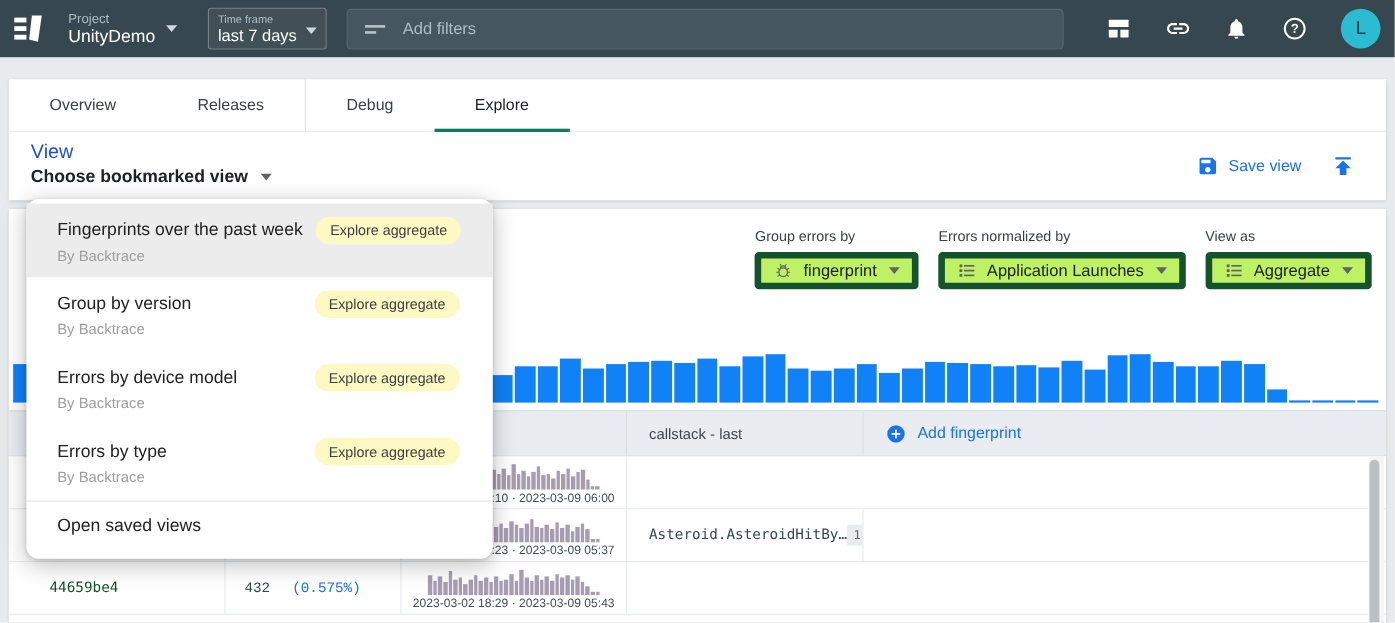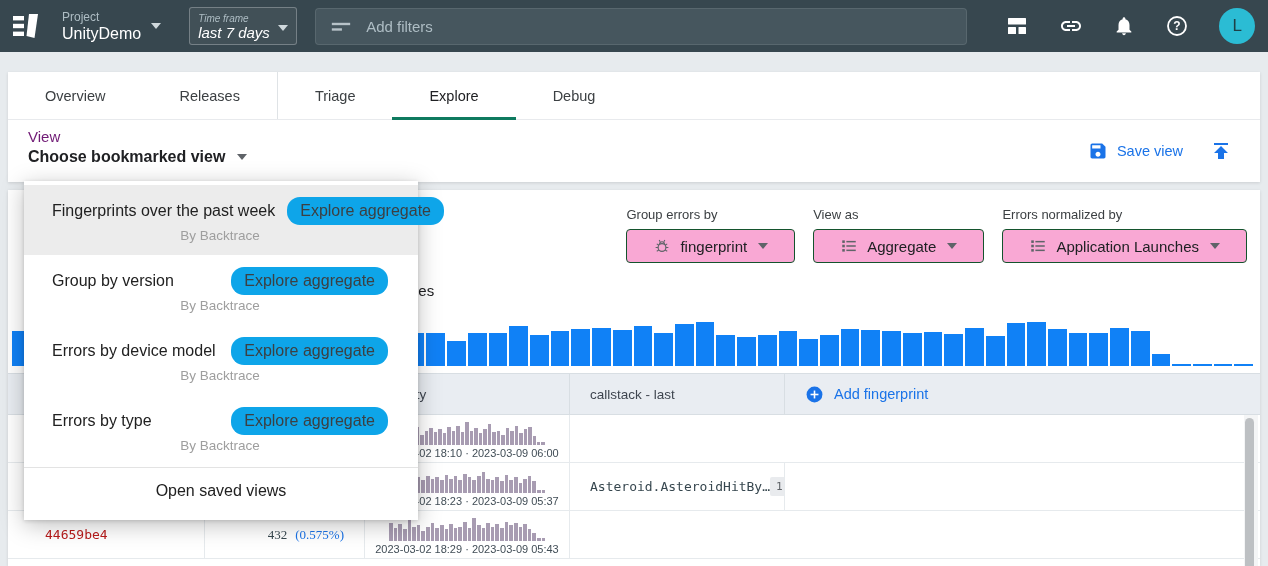--- a/index.html
+++ b/index.html
@@ -10,21 +10,21 @@
   .topbar { position:absolute; top:0; left:0; width:1268px; height:52px; background:#37474f;
             display:flex; align-items:center; z-index:100; }
   .logo { width:30px; height:30px; margin-left:12px; flex:none; }
   .proj { margin-left:20px; display:flex; align-items:center; gap:10px; cursor:pointer; }
   .proj-txt .lbl { font-size:12px; color:#aebdc4; }
   .proj-txt .val { font-size:16px; color:#fff; margin-top:1px; }
   .caret { width:0; height:0; border-left:5px solid transparent; border-right:5px solid transparent;
            border-top:6px solid #cfd8dc; }
   .tf-box { margin-left:28px; width:108px; height:38px; border:1px solid rgba(255,255,255,0.28);
             background:rgba(255,255,255,0.05); border-radius:3px; padding:3px 8px 0 8px;
-            display:flex; align-items:center; gap:8px; cursor:pointer; position:relative;font-style:italic; }
+            display:flex; align-items:center; gap:8px; cursor:pointer; position:relative; }
   .tf-inner { flex:1; }
   .tf-inner .lbl { font-size:10px; color:#aebdc4; margin-top:-2px; }
   .tf-inner .val { font-size:15px; color:#fff; }
   .filters { margin-left:18px; width:652px; height:37px; background:#46565e;
              border:1px solid rgba(255,255,255,0.10); border-radius:4px;
              display:flex; align-items:center; gap:14px; padding:0 14px; cursor:text; }
   .filters .ph { font-size:15px; color:#aebdc4; }
   .top-icons { display:flex; align-items:center; gap:30px; margin-left:38px; }
   .top-icons svg { display:block; cursor:pointer; }
   .avatar { width:36px; height:36px; border-radius:50%; background:#2bbcd4; color:#1e4046;
@@ -35,36 +35,36 @@
   .card1 { position:absolute; left:8px; top:72px; width:1252px; height:110px; background:#fff;
            box-shadow:0 1px 3px rgba(0,0,0,0.12); z-index:10; }
   .tabrow { height:48px; display:flex; align-items:stretch; border-bottom:1px solid #e8eaed; }
   .tab { display:flex; align-items:center; justify-content:center; padding:0 37px;
          font-size:14.5px; color:#3c4043; cursor:pointer; position:relative; }
   .tab.active { color:#202124; }
   .tab.active::after { content:""; position:absolute; left:0; right:0; bottom:-1px; height:3px;
          background:#0e7a5f; }
   .tabdiv { width:1px; background:#dfe3e6; margin:0; }
   .viewrow { height:61px; position:relative; padding:8px 0 0 20px; }
-  .viewrow .vlabel { font-size:15px; color:#701a75; }
+  .viewrow .vlabel { font-size:18px; color:#1d4ed8; }
   .viewrow .vsel { display:flex; align-items:center; gap:12px; margin-top:3px; cursor:pointer; }
   .viewrow .vsel .vtxt { font-size:16px; font-weight:700; color:#202124; }
   .viewrow .vsel .caret { border-top-color:#5f6368; }
   .view-actions { position:absolute; right:27px; top:50%; transform:translateY(-50%);
                   display:flex; align-items:center; gap:26px; }
   .savebtn { display:flex; align-items:center; gap:9px; cursor:pointer; }
   .savebtn span { color:#1a73e8; font-size:14.5px; font-weight:500; }
 
   
   .card2 { position:absolute; left:8px; top:190px; width:1252px; height:376px; background:#fff;
            box-shadow:0 1px 3px rgba(0,0,0,0.12); z-index:1; overflow:hidden; }
   .controls { position:absolute; top:17px; right:13px; display:flex; gap:18px; }
   .control .clabel { font-size:13px; color:#3c4043; margin-bottom:7px; }
-  .ctl-btn { display:flex; align-items:center; gap:9px; height:34px; border:1px solid #14532d;
-             border-radius:4px; background:#f9a8d4; padding:0 26px; cursor:pointer;
+  .ctl-btn { display:flex; align-items:center; gap:9px; height:34px; border:6px solid #14532d;
+             border-radius:4px; background:#bef264; padding:0 11px; cursor:pointer;
              font-family:"Liberation Sans", sans-serif; }
   .ctl-btn .cval { font-size:15px; color:#202124; }
   .ctl-btn .caret { border-top-color:#5f6368; margin-left:2px; }
   .chart-title { position:absolute; left:402px; top:92px; font-size:15px; color:#202124; }
   .bigchart { position:absolute; left:4px; right:7px; top:128px; height:48px;
               display:flex; align-items:flex-end; gap:2px; }
   .bigchart div { flex:1; background:#1081f6; min-height:1px; }
 
   
   .tablewrap { position:absolute; left:0; right:0; top:183px; bottom:0; }
@@ -72,46 +72,46 @@
   .thead { height:42px; background:#e9edf2; border-top:1px solid #d8dee3;
            border-bottom:1px solid #d8dee3; align-items:center; }
   .thead .hc { font-size:13.5px; color:#3f4650; padding-left:20px; height:100%;
                display:flex; align-items:center; border-right:1px solid #d8dee3; }
   .thead .hc:last-child { border-right:none; }
   .addagg { display:flex; align-items:center; gap:10px; padding-left:28px; cursor:pointer; }
   .addagg span { color:#1a73e8; font-size:14.5px; font-weight:500; }
   .trow { height:48px; border-bottom:1px solid #e6eaed; background:#fff; }
   .td { border-right:1px solid #e6eaed; display:flex; align-items:center; overflow:hidden; }
   .td:last-child { border-right:none; }
-  .td.fp { padding-left:37px; font-family:"DejaVu Sans Mono", monospace; font-size:13px; color:#b91c1c; }
-  .td.cnt { justify-content:flex-end; padding-right:20px; font-family:Liberation Serif, serif;
-            font-size:13px; color:#37474f; gap:8px; }
+  .td.fp { padding-left:37px; font-family:"DejaVu Sans Mono", monospace; font-size:13px; color:#14532d; }
+  .td.cnt { justify-content:flex-end; padding-right:36px; font-family:Liberation Mono, monospace;
+            font-size:13px; color:#37474f; gap:20px; }
   .td.cnt .pct { color:#1a73e8; }
   .td.act { flex-direction:column; justify-content:center; align-items:center; padding:3px 8px 2px; }
   .spark { width:156px; height:26px; display:flex; align-items:flex-end; gap:1px; }
   .spark div { flex:1; background:#a89cb2; min-height:1px; }
   .drange { font-size:11px; color:#414d56; margin-top:2px; white-space:nowrap; }
   .td.cs { padding-left:20px; font-family:"DejaVu Sans Mono", monospace; font-size:13px;
            color:#37474f; white-space:nowrap; }
   .badge { margin-left:auto; margin-right:14px; background:#e9ebee; color:#5f6368;
            font-family:"DejaVu Sans Mono", monospace; font-size:11px; padding:3px 6px;
            border-radius:2px; flex:none; }
   .vscroll-track { position:absolute; right:2px; top:42px; bottom:0; width:14px; background:#f4f5f6; }
   .vscroll-thumb { position:absolute; right:4px; top:3px; width:9px; height:178px;
                    background:#bdc0c3; border-radius:5px; cursor:grab; }
 
   
-  .menu { position:absolute; left:24px; top:181px; width:394px; background:#fff; border-radius:0;
+  .menu { position:absolute; left:24px; top:181px; width:424px; background:#fff; border-radius:11px;
           box-shadow:0 5px 22px rgba(0,0,0,0.25), 0 1px 4px rgba(0,0,0,0.15);
-          z-index:60; padding:4px 0 8px;text-align:center; }
+          z-index:60; padding:4px 0 8px; }
   .mi { padding:12px 30px 10px 28px; cursor:pointer; }
   .mi.hl { background:#ececec; }
   .mi-top { display:flex; align-items:center; justify-content:space-between; gap:12px; }
   .mi-title { font-size:16px; color:#212121; line-height:22px; white-space:nowrap; }
-  .pill { background:#0ea5e9; color:#3c4043; font-size:16px; padding:5px 13px; border-radius:13px;
+  .pill { background:#fef9c3; color:#3c4043; font-size:13px; padding:5px 13px; border-radius:13px;
           white-space:nowrap; flex:none; }
   .mi-by { font-size:13.5px; color:#9e9e9e; line-height:18px; margin-top:2px; }
   .menu-div { border-top:1px solid #e3e3e3; margin-top:2px; }
   .menu-footer { padding:14px 28px 12px; font-size:16px; color:#212121; cursor:pointer; }
 </style>
 </head>
 <body>
 
 <div class="topbar">
   <svg class="logo" viewBox="0 0 30 30">
@@ -159,23 +159,22 @@
     </svg>
   </div>
   <div class="avatar">L</div>
 </div>
 
 <div class="card1">
   <div class="tabrow">
     <div class="tab">Overview</div>
     <div class="tab">Releases</div>
     <div class="tabdiv"></div>
-    <div class="tab">Triage</div>
+    <div class="tab">Debug</div>
     <div class="tab active">Explore</div>
-    <div class="tab">Debug</div>
   </div>
   <div class="viewrow">
     <div class="vlabel">View</div>
     <div class="vsel">
       <span class="vtxt">Choose bookmarked view</span>
       <span class="caret"></span>
     </div>
     <div class="view-actions">
       <div class="savebtn">
         <svg width="20" height="20" viewBox="0 0 24 24">
@@ -194,57 +193,57 @@
   <div class="controls">
     <div class="control">
       <div class="clabel">Group errors by</div>
       <button class="ctl-btn">
         <svg width="18" height="18" viewBox="0 0 24 24">
           <circle cx="12" cy="14" r="5.2" fill="none" stroke="#5f6368" stroke-width="1.6"></circle>
           <path d="M8.8 9.5a3.2 3.2 0 0 1 6.4 0" fill="none" stroke="#5f6368" stroke-width="1.6"></path>
           <path d="M3.5 14h3.3 M17.2 14h3.3 M5 9.2 8 11 M19 9.2 16 11 M5 19 8 17.2 M19 19 16 17.2 M9.5 6.2 8.2 4 M14.5 6.2 15.8 4" stroke="#5f6368" stroke-width="1.4" fill="none"></path>
         </svg>
         <span class="cval">fingerprint</span>
+        <span class="caret"></span>
+      </button>
+    </div>
+    <div class="control">
+      <div class="clabel">Errors normalized by</div>
+      <button class="ctl-btn">
+        <svg width="18" height="18" viewBox="0 0 24 24">
+          <g fill="#5f6368">
+            <rect x="3" y="4.5" width="3.4" height="3.4"></rect>
+              <rect x="3" y="10.3" width="3.4" height="3.4"></rect>
+              <rect x="3" y="16.1" width="3.4" height="3.4"></rect>
+            <rect x="8.5" y="5.2" width="12.5" height="2"></rect>
+              <rect x="8.5" y="11" width="12.5" height="2"></rect>
+              <rect x="8.5" y="16.8" width="12.5" height="2"></rect>
+          </g>
+        </svg>
+        <span class="cval">Application Launches</span>
         <span class="caret"></span>
       </button>
     </div>
     <div class="control">
       <div class="clabel">View as</div>
       <button class="ctl-btn">
         <svg width="18" height="18" viewBox="0 0 24 24">
           <g fill="#5f6368">
             <rect x="3" y="4.5" width="3.4" height="3.4"></rect>
               <rect x="3" y="10.3" width="3.4" height="3.4"></rect>
               <rect x="3" y="16.1" width="3.4" height="3.4"></rect>
             <rect x="8.5" y="5.2" width="12.5" height="2"></rect>
               <rect x="8.5" y="11" width="12.5" height="2"></rect>
               <rect x="8.5" y="16.8" width="12.5" height="2"></rect>
           </g>
         </svg>
         <span class="cval">Aggregate</span>
         <span class="caret"></span>
       </button>
     </div>
-    <div class="control">
-      <div class="clabel">Errors normalized by</div>
-      <button class="ctl-btn">
-        <svg width="18" height="18" viewBox="0 0 24 24">
-          <g fill="#5f6368">
-            <rect x="3" y="4.5" width="3.4" height="3.4"></rect>
-              <rect x="3" y="10.3" width="3.4" height="3.4"></rect>
-              <rect x="3" y="16.1" width="3.4" height="3.4"></rect>
-            <rect x="8.5" y="5.2" width="12.5" height="2"></rect>
-              <rect x="8.5" y="11" width="12.5" height="2"></rect>
-              <rect x="8.5" y="16.8" width="12.5" height="2"></rect>
-          </g>
-        </svg>
-        <span class="cval">Application Launches</span>
-        <span class="caret"></span>
-      </button>
-    </div>
   </div>
 
   <div class="chart-title">hes</div>
   <div class="bigchart">
       <div style="height: 73%; background: rgb(16, 129, 246);"></div>
       <div style="height: 75%; background: rgb(16, 129, 246);"></div>
       <div style="height: 71%; background: rgb(16, 129, 246);"></div>
       <div style="height: 79%; background: rgb(16, 129, 246);"></div>
       <div style="height: 63%; background: rgb(16, 129, 246);"></div>
       <div style="height: 75%; background: rgb(16, 129, 246);"></div>

